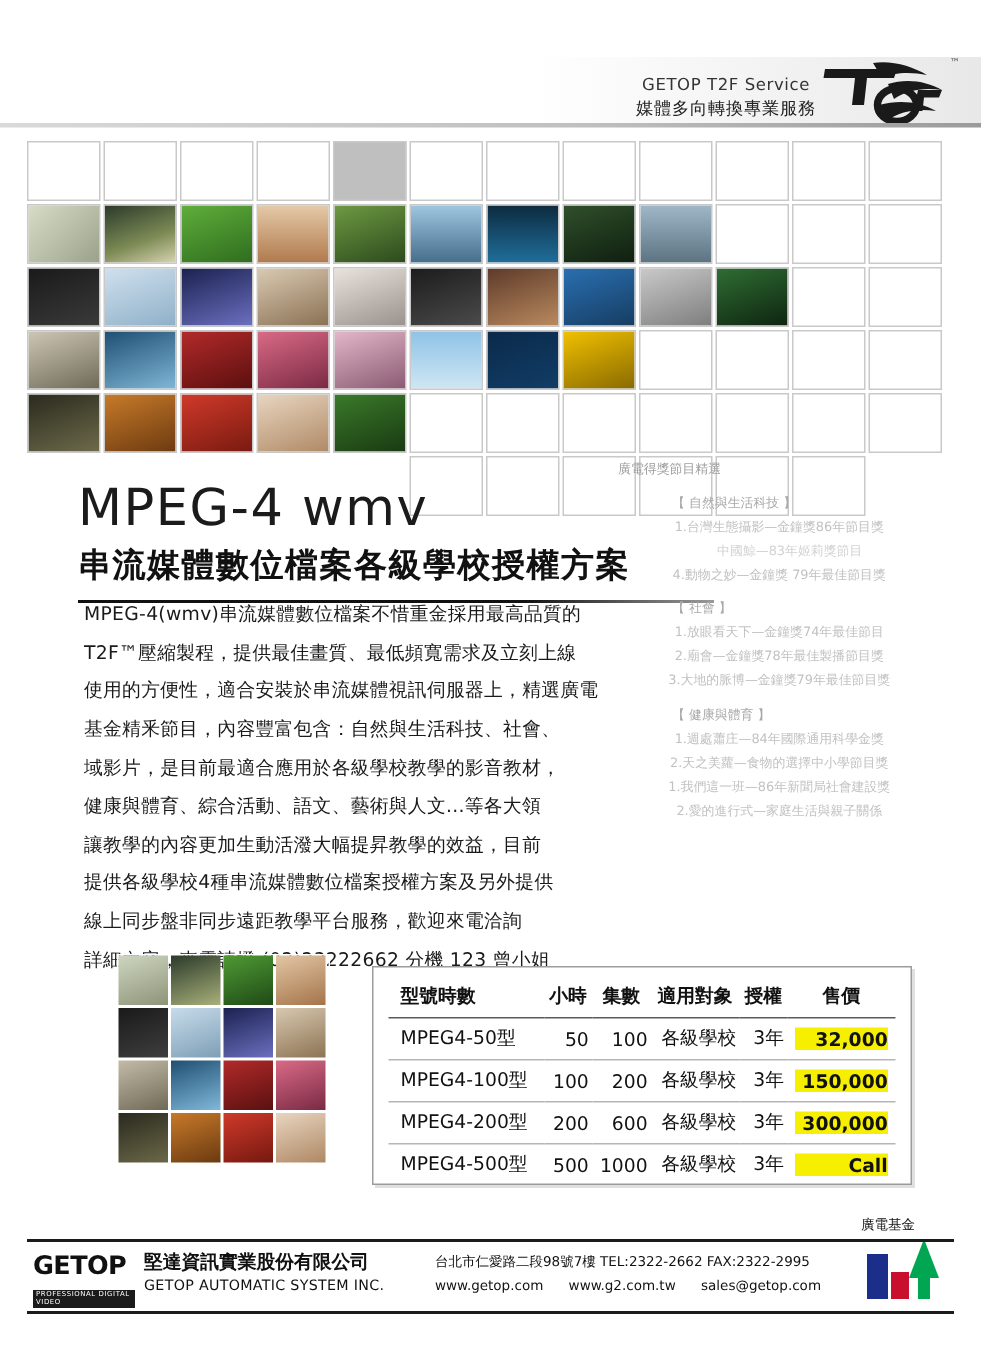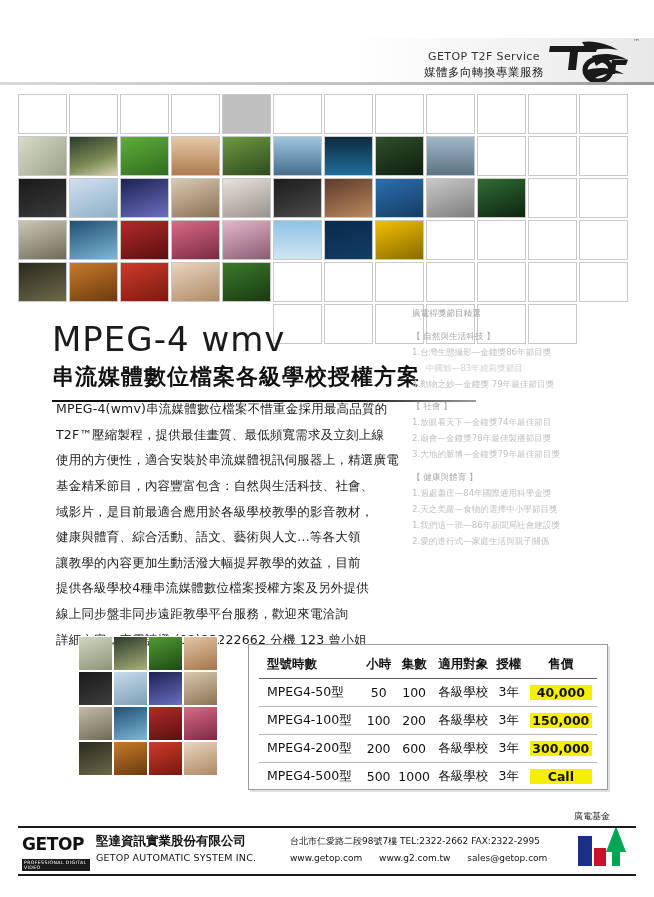--- a/index.html
+++ b/index.html
@@ -76,22 +76,22 @@
     letter-spacing:.2px;
   }
   .body-copy p{margin:0;}
 
   
   .awards{
     position:absolute;left:412px;top:306px;width:215px;
     font-size:8.6px;line-height:1.85;color:#b9b9b9;
   }
   .awards .aw-head{color:#9e9e9e;}
-  .awards .aw-sec{color:#a9a9a9;margin-top:7px;}
-  .awards .aw-item{color:#c2c2c2;}
+  .awards .aw-sec{color:#a9a9a9;margin-top:7px;margin-left:36px;}
+  .awards .aw-item{color:#c2c2c2;text-align:center;}
   .awards .aw-item.dim{color:#d2d2d2;}
 
   
   .mini{
     position:absolute;left:78px;top:636px;width:140px;height:140px;
     border:1px solid #ffffff;
   }
   .mini-row{display:flex;}
   .mini-cell{width:33px;height:33px;margin:0 2px 2px 0;overflow:hidden;}
 
@@ -103,21 +103,21 @@
   }
   table.price{
     border-collapse:collapse;width:338px;margin:8px auto 0 auto;
     font-size:12.5px;
   }
   table.price th{
     font-weight:bold;font-size:12.5px;padding:3px 2px 5px 2px;
     text-align:center;color:#111;
   }
   table.price td{
-    padding:3px 2px;text-align:center;color:#111;
+    padding:3px 2px;text-align:right;color:#111;
     border-top:1px solid #b5b5b5;height:21px;
   }
   table.price td.model{text-align:left;padding-left:8px;}
   .price-cell{
     background:#f6f000;display:block;width:62px;margin:0 auto;
     font-weight:bold;
   }
   .price-cell.call{background:#f6f000;}
   .rule-top{border-top:1px solid #5a5a5a !important;}
 
@@ -360,21 +360,21 @@
         </tr>
       </thead>
       <tbody>
         <tr>
           <td class="model rule-top">MPEG4-50型</td>
           <td class="rule-top">50</td>
           <td class="rule-top">100</td>
           <td class="rule-top">各級學校</td>
           <td class="rule-top">3年</td>
           <td class="rule-top">
-              <span class="price-cell">40,000</span>
+              <span class="price-cell">32,000</span>
             </td>
         </tr>
         <tr>
           <td class="model">MPEG4-100型</td>
           <td>100</td>
           <td>200</td>
           <td>各級學校</td>
           <td>3年</td>
           <td>
               <span class="price-cell">150,000</span>

